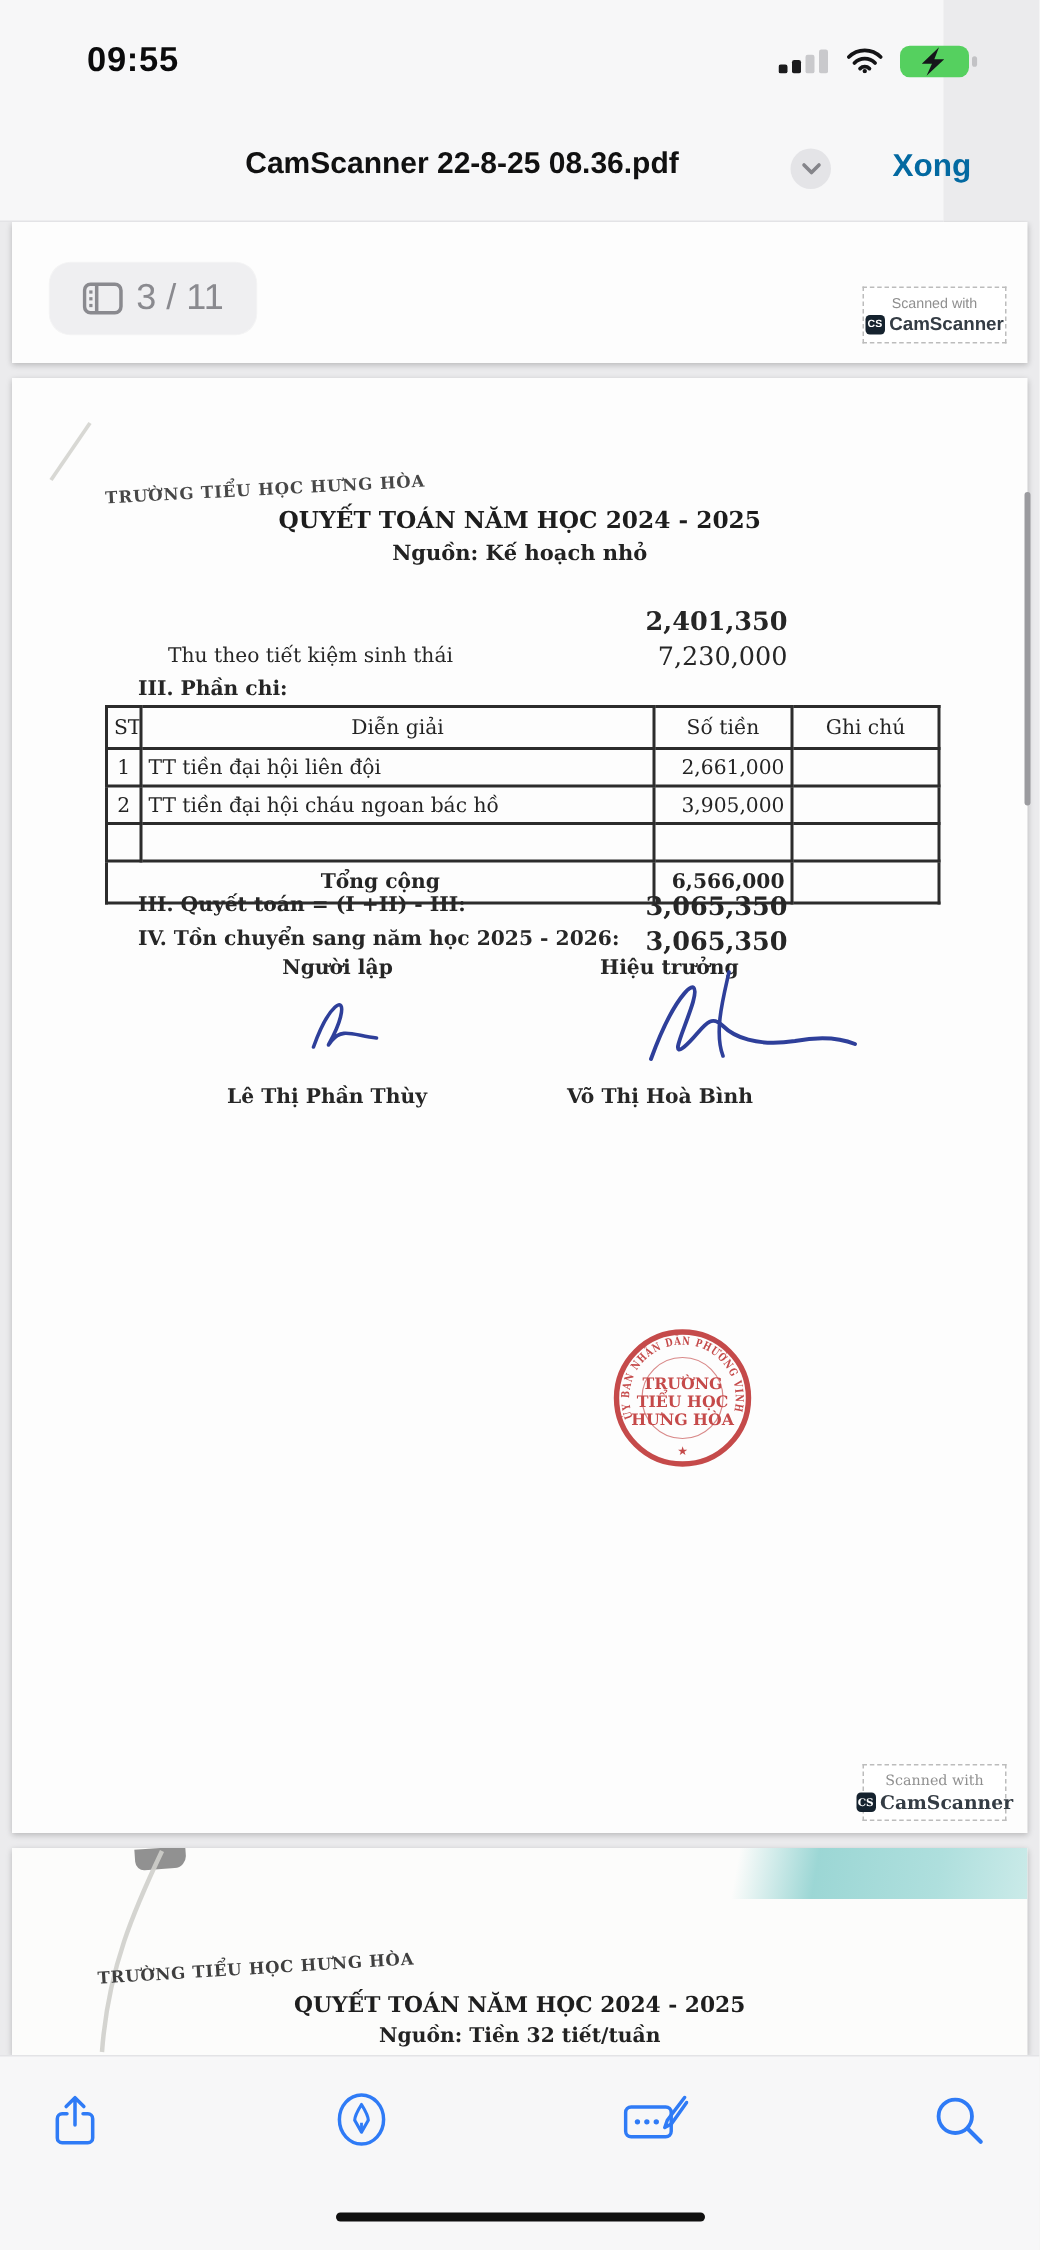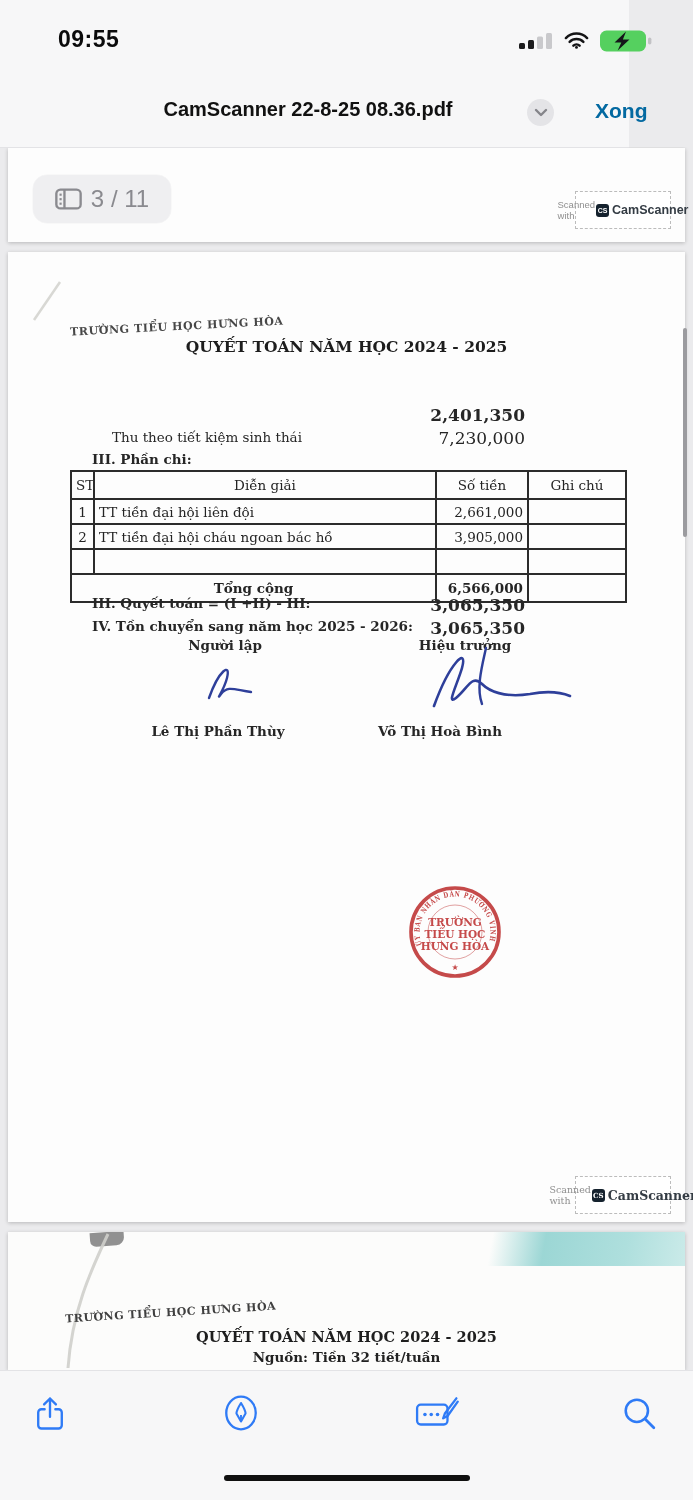--- a/index.html
+++ b/index.html
@@ -21,21 +21,21 @@
   #page2{top:1px;height:94px;}
   #page3{top:105px;height:970px;}
   #page4{top:1085px;height:138px;background:#fcfcfb;overflow:hidden;}
   
   #pill{left:33px;top:28px;width:138px;height:48px;border-radius:14px;background:rgba(238,238,240,.96);
         display:flex;align-items:center;justify-content:center;gap:9px;z-index:30;
         box-shadow:0 0 0 .5px rgba(0,0,0,.04);}
   #pill .lbl{font-size:24px;color:#8a8a8f;}
   
   .scanbadge{position:absolute;border:1px dashed #bcbcbc;background:#fff;width:94px;height:36px;
-             display:flex;flex-direction:row;align-items:center;justify-content:center;gap:1px;}
+             display:flex;flex-direction:column;align-items:center;justify-content:center;gap:1px;}
   .scanbadge .l1{font-size:9.5px;color:#8f8f8f;}
   .scanbadge .l2{display:flex;align-items:center;gap:3px;}
   .cslogo{width:13px;height:13px;border-radius:3px;background:#15222e;color:#fff;font-size:7px;
           font-weight:700;display:flex;align-items:center;justify-content:center;}
   .csname{font-size:12.5px;font-weight:700;color:#343c44;}
   
   .doc{font-family:"DejaVu Serif","Liberation Serif",serif;color:#262626;}
   #school3{left:62px;top:68px;font-size:11px;font-weight:700;color:#474747;
            transform:rotate(-3deg);letter-spacing:.6px;}
   #title3{left:0;top:85px;width:677px;text-align:center;font-size:15.5px;font-weight:700;color:#1d1d1d;}
@@ -130,20 +130,21 @@
   </div>
 
   <div class="page doc" id="page3">
 
     <svg class="abs" style="left:18px;top:24px" width="50" height="50">
       <path d="M8 44 L34 6" stroke="#d8d8d4" stroke-width="2.5" fill="none"></path>
     </svg>
 
     <div class="abs" id="school3">TRƯỜNG TIỂU HỌC HƯNG HÒA</div>
     <div class="abs" id="title3">QUYẾT TOÁN NĂM HỌC 2024 - 2025</div>
+    <div class="abs" id="src3">Nguồn: Kế hoạch nhỏ</div>
 
     <div class="abs val" style="left:377px;top:153px;font-weight:700">2,401,350</div>
 
     <div class="abs lineLbl" style="left:104px;top:177px">Thu theo tiết kiệm sinh thái</div>
     <div class="abs val" style="left:377px;top:176px">7,230,000</div>
 
     <div class="abs lineLbl" style="left:84px;top:199px;font-weight:700">III. Phần chi:</div>
 
     <table class="abs" id="tbl">
       <colgroup>
@@ -185,21 +186,21 @@
     </tbody>
       </table>
 
     <div class="abs lineLbl" style="left:84px;top:343px;font-weight:700">III. Quyết toán = (I +II) - III:</div>
     <div class="abs val" style="left:377px;top:343px;font-weight:700">3,065,350</div>
 
     <div class="abs lineLbl" style="left:84px;top:366px;font-weight:700">IV. Tồn chuyển sang năm học 2025 - 2026:</div>
     <div class="abs val" style="left:377px;top:366px;font-weight:700">3,065,350</div>
 
     <div class="abs" style="left:152px;top:385px;width:130px;text-align:center;font-weight:700;font-size:13.5px">Người lập</div>
-    <div class="abs" style="left:392px;top:385px;width:130px;text-align:center;font-weight:700;font-size:13.5px">Hiệu trưởng</div>
+    <div class="abs" style="left:392px;top:385px;width:130px;font-weight:700;font-size:13.5px">Hiệu trưởng</div>
 
     <svg class="abs" style="left:197px;top:412px" width="64" height="50" viewBox="0 0 64 50">
       <path class="ink" stroke-width="2.4" d="M4 34 C14 6 26 -2 22 14 C19 26 10 38 16 30 C23 21 30 26 46 28"></path>
     </svg>
 
     <svg class="abs" id="stamp" viewBox="-50 -50 100 100">
       <circle cx="0" cy="0" r="44" fill="none" stroke="#c23a3a" stroke-width="3.6"></circle>
       <circle cx="0" cy="0" r="27" fill="none" stroke="#c23a3a" stroke-width="0.8" opacity=".65"></circle>
       <path id="ringPath" d="M -33 13 A 35.5 35.5 0 1 1 33 13" fill="none"></path>
       <text font-size="7.4" fill="#c23a3a" font-weight="700" letter-spacing="1">

